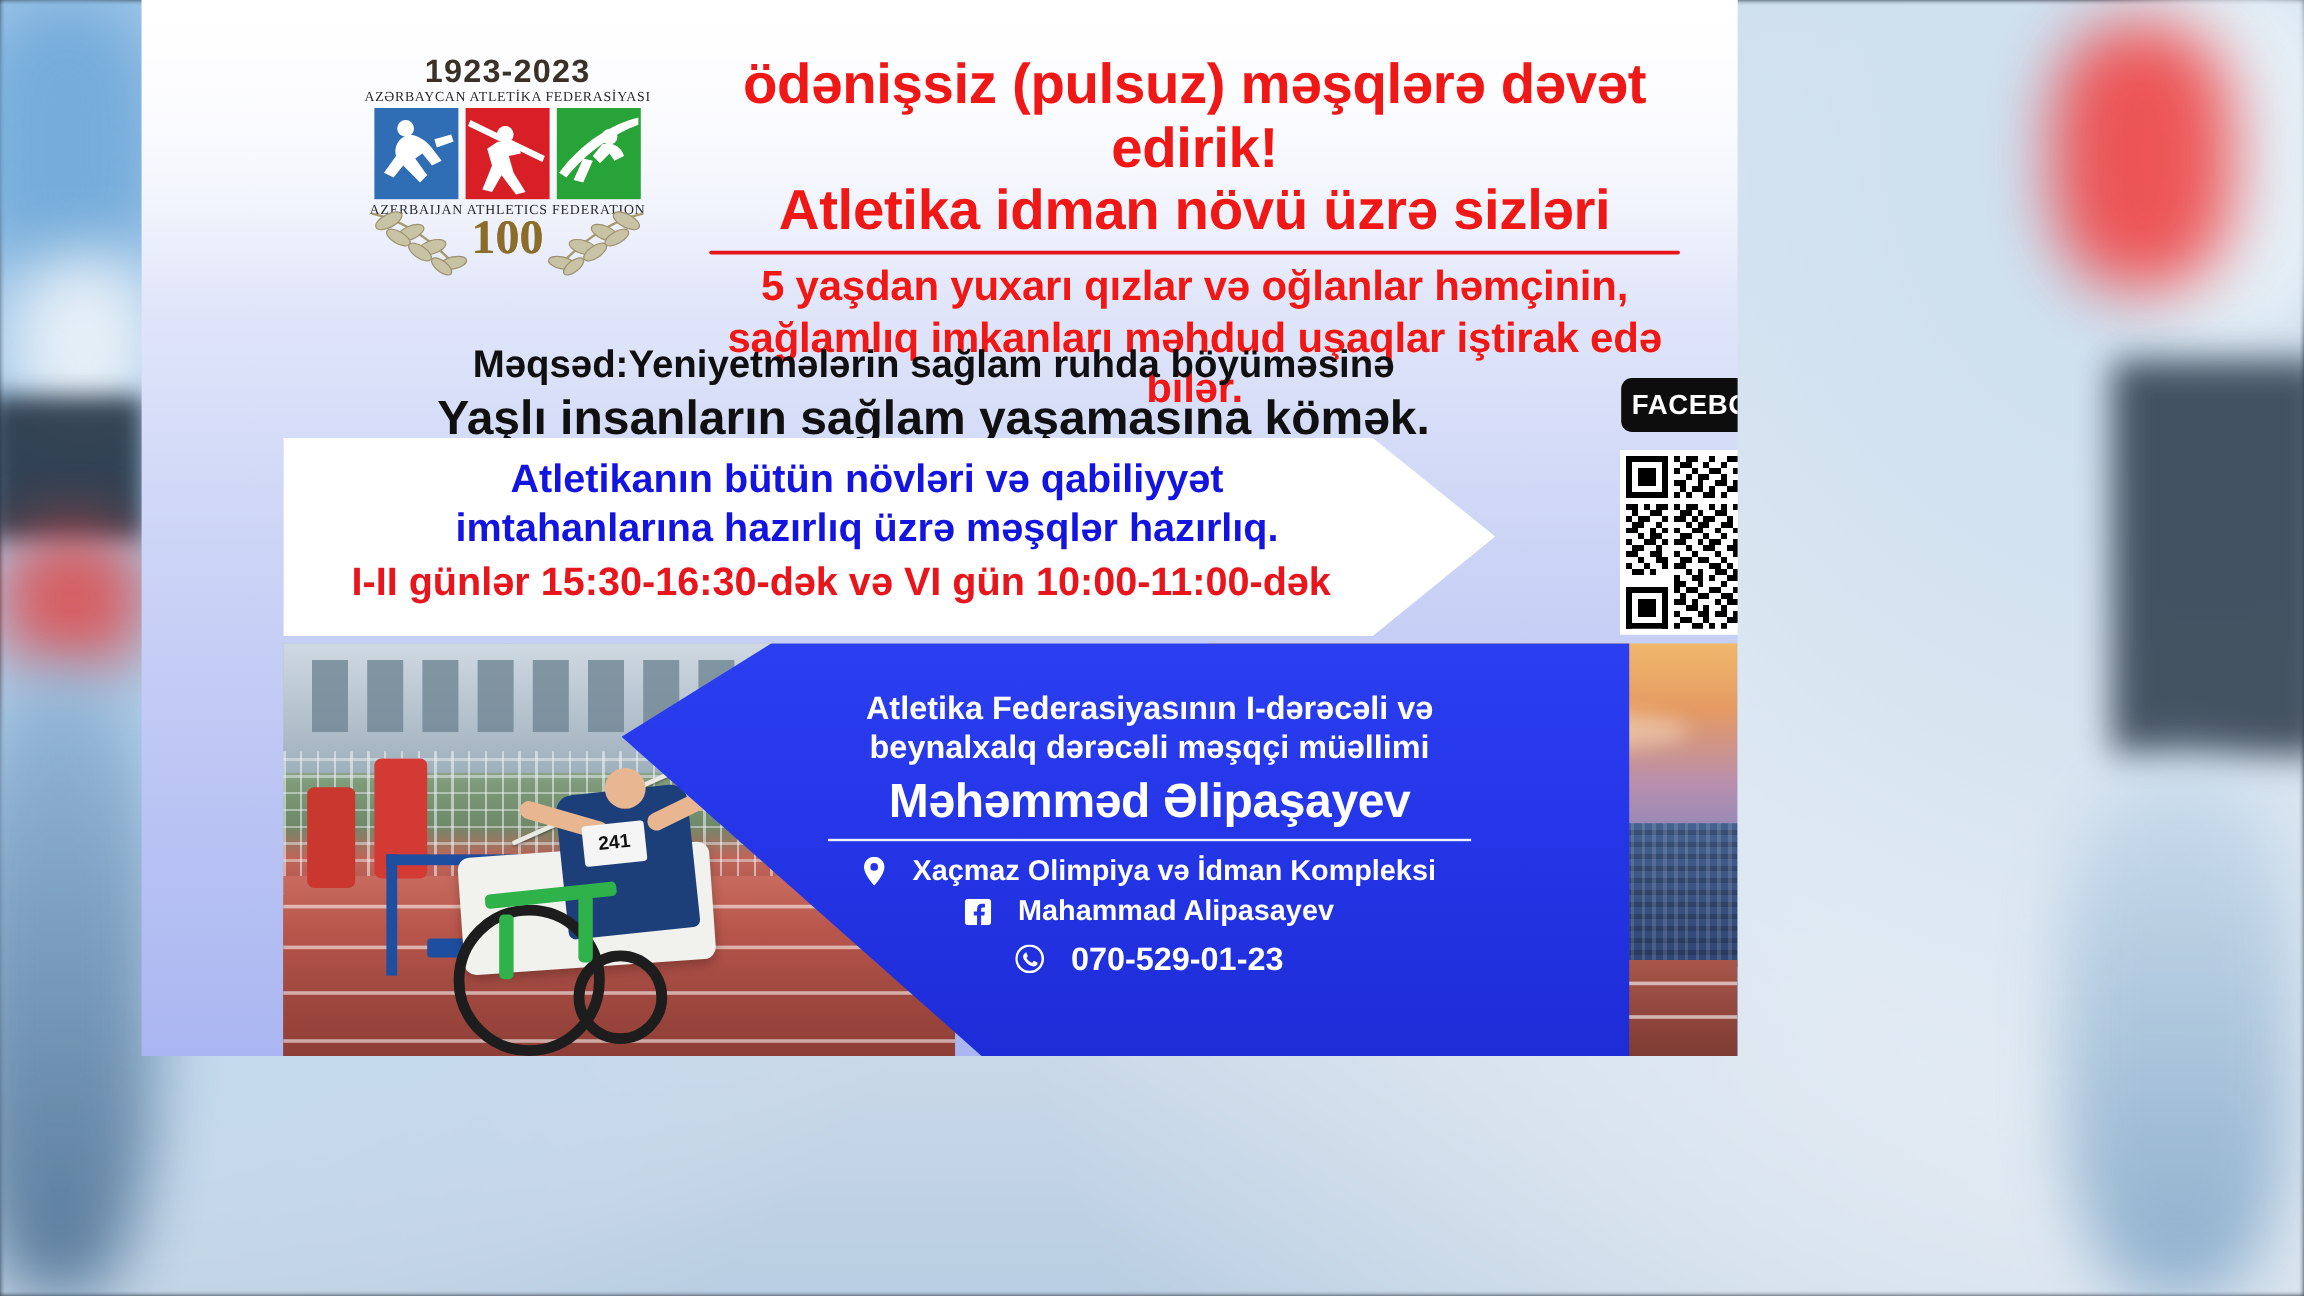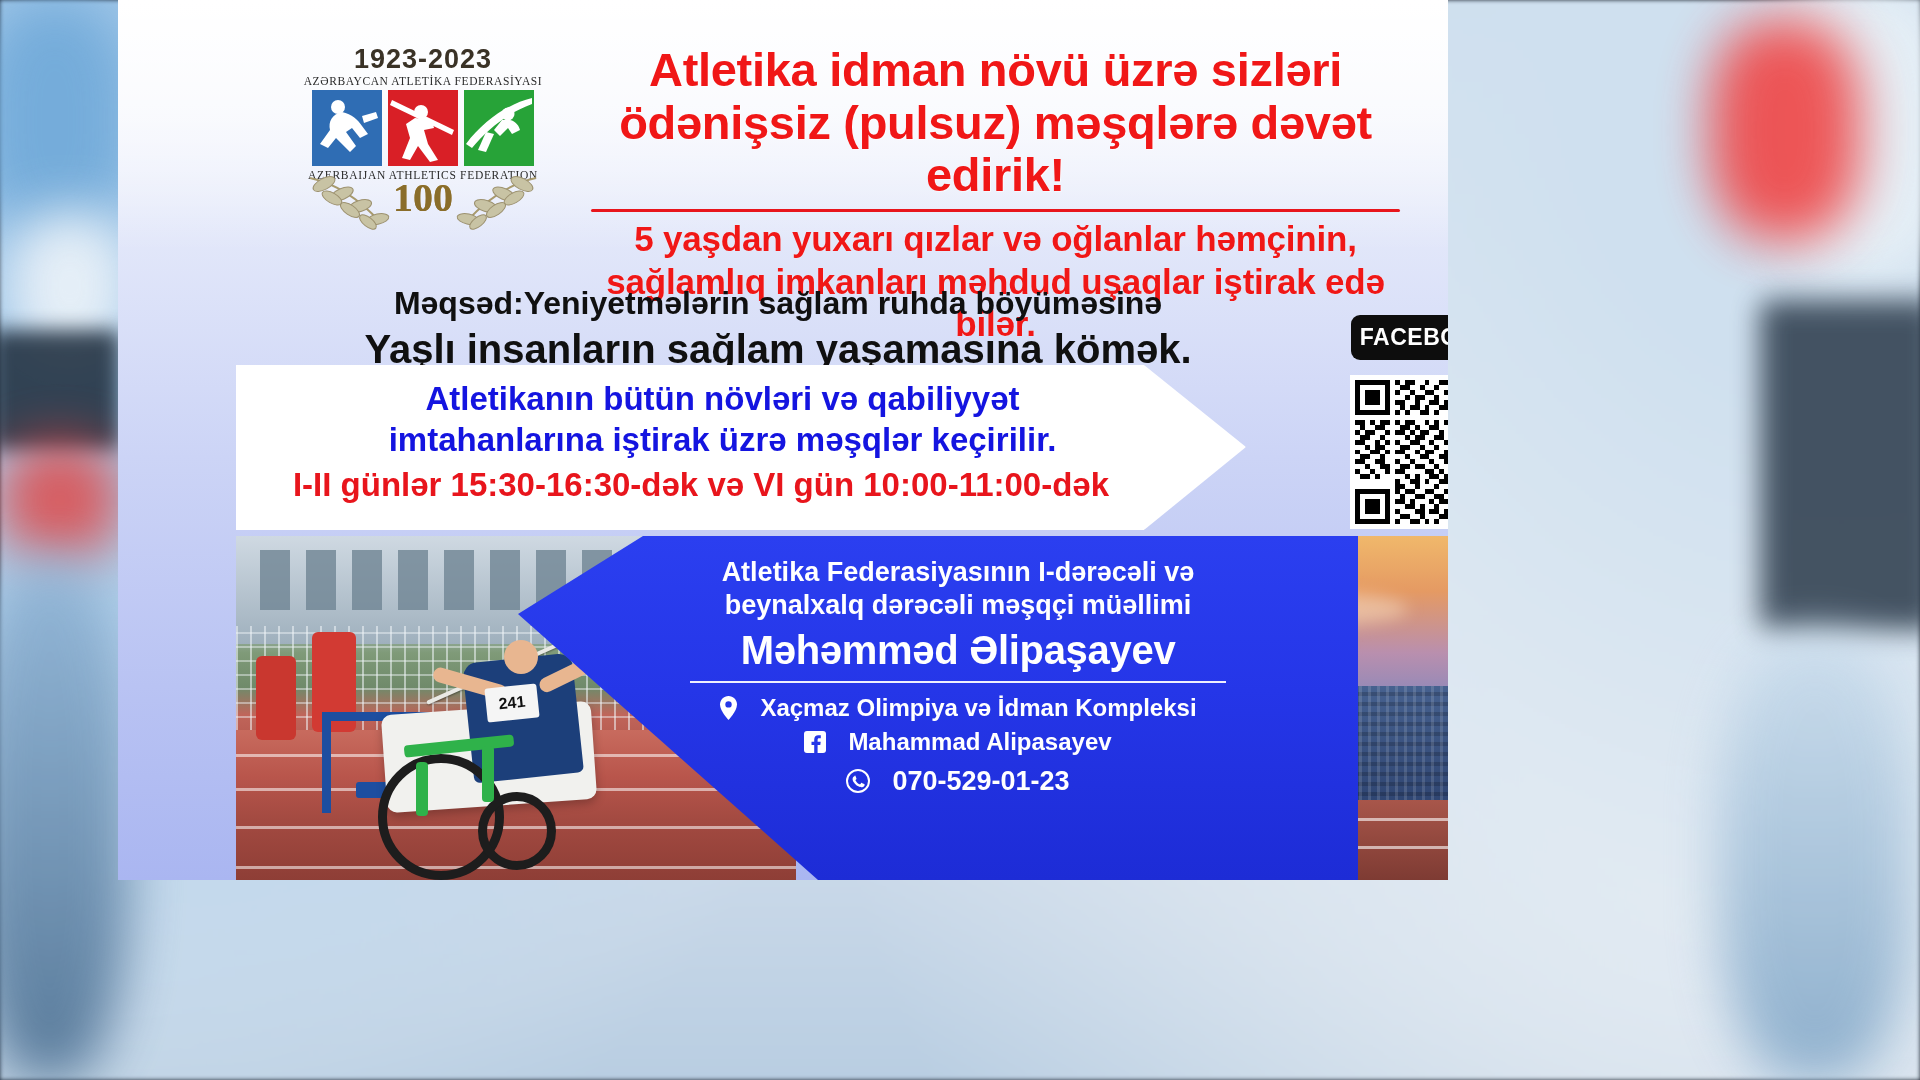--- a/index.html
+++ b/index.html
@@ -140,21 +140,21 @@
   .pr-head2{position:absolute;left:214px;top:86px;width:34px;height:34px;background:#e7b78f;border-radius:50%;}
   .pr-shoe{position:absolute;background:#f2f2f2;border-radius:7px;}
   .pr-block{position:absolute;left:100px;bottom:18px;width:96px;height:30px;background:#3d3d3d;border-radius:4px;transform:skewX(-14deg);}
 
   
   .bpanel{
     position:absolute;left:400px;top:536px;width:840px;height:344px;
     background:linear-gradient(180deg,#2b3ff0 0%,#2536e8 45%,#1d2cd6 100%);
     clip-path:polygon(125px 0, 840px 0, 840px 344px, 300px 344px, 0 78px);
   }
-  .bp-in{position:absolute;left:110px;top:20px;width:660px;text-align:center;color:#ffffff;}
+  .bp-in{position:absolute;left:110px;top:38px;width:660px;text-align:center;color:#ffffff;}
   .bp-role{font-size:27px;font-weight:bold;line-height:1.22;}
   .bp-name{font-size:40px;font-weight:bold;line-height:1.2;margin-top:4px;letter-spacing:-.3px;}
   .bp-rule{height:2px;background:rgba(255,255,255,.92);margin:7px 62px 8px 62px;}
   .bp-row{font-size:24px;font-weight:bold;line-height:1.42;display:flex;align-items:center;justify-content:center;gap:22px;}
   .bp-ico{display:inline-flex;align-items:center;justify-content:center;}
   .bp-phone{font-size:27px;font-weight:bold;margin-top:3px;text-align:center;}
 </style>
 </head>
 <body>
 
@@ -233,22 +233,22 @@
           </g>
             </svg>
         </div>
       </div>
 
       <div class="logo-sub2">AZERBAIJAN ATHLETICS FEDERATION</div>
       <div class="logo-100">100</div>
     </div>
 
     <div class="headline">
+      <div class="hl-line">ödənişsiz (pulsuz) məşqlərə dəvət edirik!</div>
       <div class="hl-line">Atletika idman növü üzrə sizləri</div>
-      <div class="hl-line">ödənişsiz (pulsuz) məşqlərə dəvət edirik!</div>
       <div class="hl-rule"></div>
       <div class="sub-line">5 yaşdan yuxarı qızlar və oğlanlar həmçinin,</div>
       <div class="sub-line">sağlamlıq imkanları məhdud uşaqlar iştirak edə bilər.</div>
     </div>
 
     <div class="purpose">
       <div class="p1"><span class="lbl">Məqsəd:</span><span>Yeniyetmələrin sağlam ruhda böyüməsinə</span></div>
       <div class="p2"><span>Yaşlı insanların sağlam yaşamasına kömək.</span></div>
     </div>
 
@@ -463,21 +463,21 @@
             <rect x="19" y="28" width="1" height="1"></rect>
           <rect x="22" y="28" width="2" height="1"></rect>
             <rect x="25" y="28" width="2" height="1"></rect>
         </g>
       </svg>
     </div>
 
     <div class="chev">
       <div class="chev-in">
         <div class="chev-l1">Atletikanın bütün növləri və qabiliyyət</div>
-        <div class="chev-l1">imtahanlarına iştirak üzrə məşqlər keçirilir.</div>
+        <div class="chev-l1">imtahanlarına hazırlıq üzrə məşqlər hazırlıq.</div>
         <div class="chev-l2">I-II günlər 15:30-16:30-dək  və  VI gün 10:00-11:00-dək</div>
       </div>
     </div>
 
     <div class="photo photo-left">
       <div class="pl-sky"></div>
       <div class="pl-bldg">
         <div class="pl-win" style="left:24px"></div>
           <div class="pl-win" style="left:70px"></div>
         <div class="pl-win" style="left:116px"></div>

